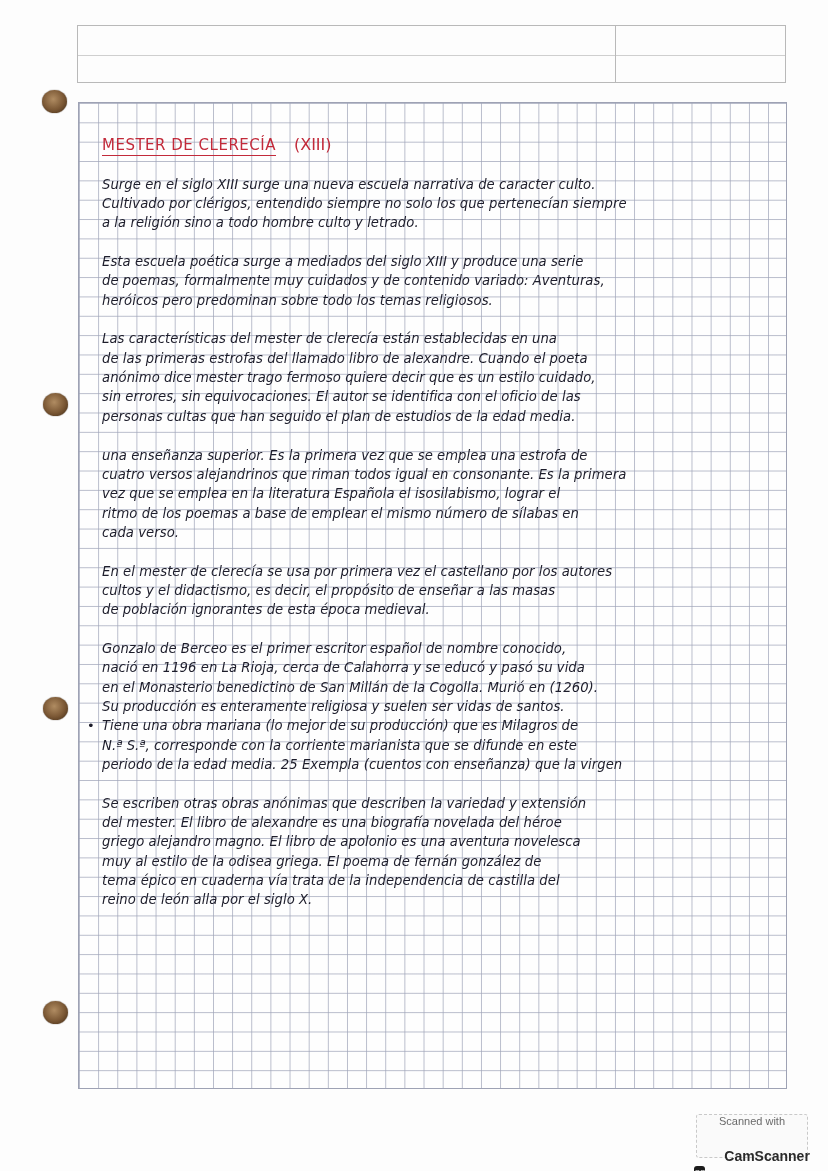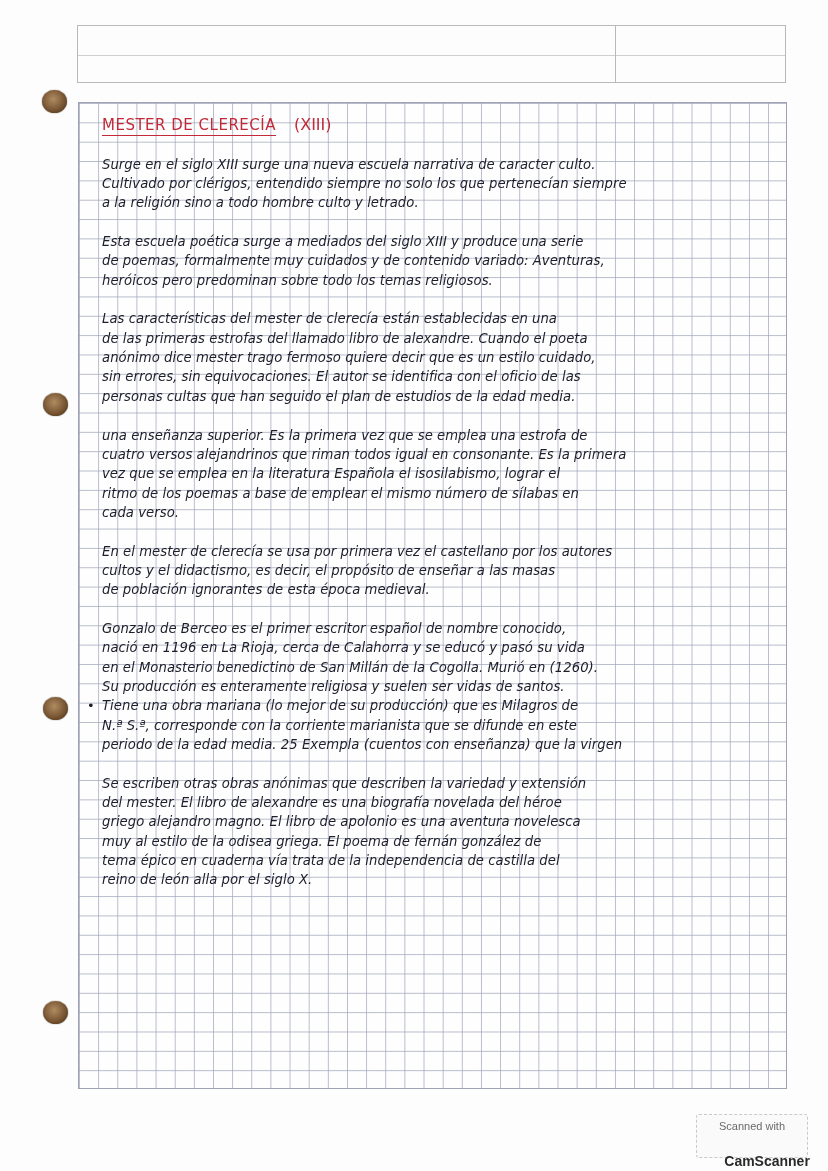--- a/index.html
+++ b/index.html
@@ -22,21 +22,21 @@
     .grid {
       position: absolute; left: 78px; top: 102px; width: 709px; height: 987px;
       border: 1px solid #9ea2b4; box-sizing: border-box;
       background-color: #fefefe;
       background-image:
         linear-gradient(to right, rgba(160,165,185,0.75) 1px, transparent 1px),
         linear-gradient(to bottom, rgba(160,165,185,0.75) 1px, transparent 1px);
       background-size: 19.15px 19.35px;
     }
     .content {
-      position: absolute; left: 102px; top: 116px; width: 690px;
+      position: absolute; left: 102px; top: 136px; width: 690px;
       font-family: "DejaVu Sans", sans-serif;
       color: #1d1d2b;
     }
     .title-row { height: 38.7px; display: flex; align-items: flex-start; }
     .title {
       color: #c22a3a; font-size: 15px; letter-spacing: 0.5px;
       border-bottom: 1.5px solid #c22a3a; padding-bottom: 1px; line-height: 18px;
     }
     .title-suffix { color: #c22a3a; font-size: 16px; margin-left: 18px; line-height: 18px; }
     .para { margin: 0 0 19.35px 0; }
@@ -46,21 +46,21 @@
     }
     .bullet-line { position: relative; }
     .bullet {
       position: absolute; left: -15px; top: 0; font-size: 13px; line-height: 19.35px; color: #1d1d2b;
     }
     .badge {
       position: absolute; left: 696px; top: 1114px; width: 112px; height: 44px;
       border: 1px dashed #c9c9c9; border-radius: 3px; box-sizing: border-box;
       background: #fafafa; text-align: center;
     }
-    .badge-top { font-family: "Liberation Sans", sans-serif; font-size: 11px; color: #6a6a6a; margin-top: 5px; line-height: 13px; }
+    .badge-top { font-family: "Liberation Sans", sans-serif; font-size: 11px; color: #6a6a6a; line-height: 13px; }
     .badge-row { display: flex; align-items: center; justify-content: center; margin-top: 3px; }
     .badge-logo {
       width: 16px; height: 15px; border-radius: 3px; background: #1c1c1c;
       border-bottom: 2px solid #19c19a; color: #fff; font-family: "Liberation Sans", sans-serif;
       font-size: 8px; font-weight: normal; line-height: 14px; text-align: left; box-sizing: border-box; margin-top: 35px;
     }
     .badge-brand { font-family: "Liberation Sans", sans-serif; font-size: 14px; font-weight: bold; color: #2a2a2a; margin-left: 19px; }
   </style>
 </head>
 <body>

